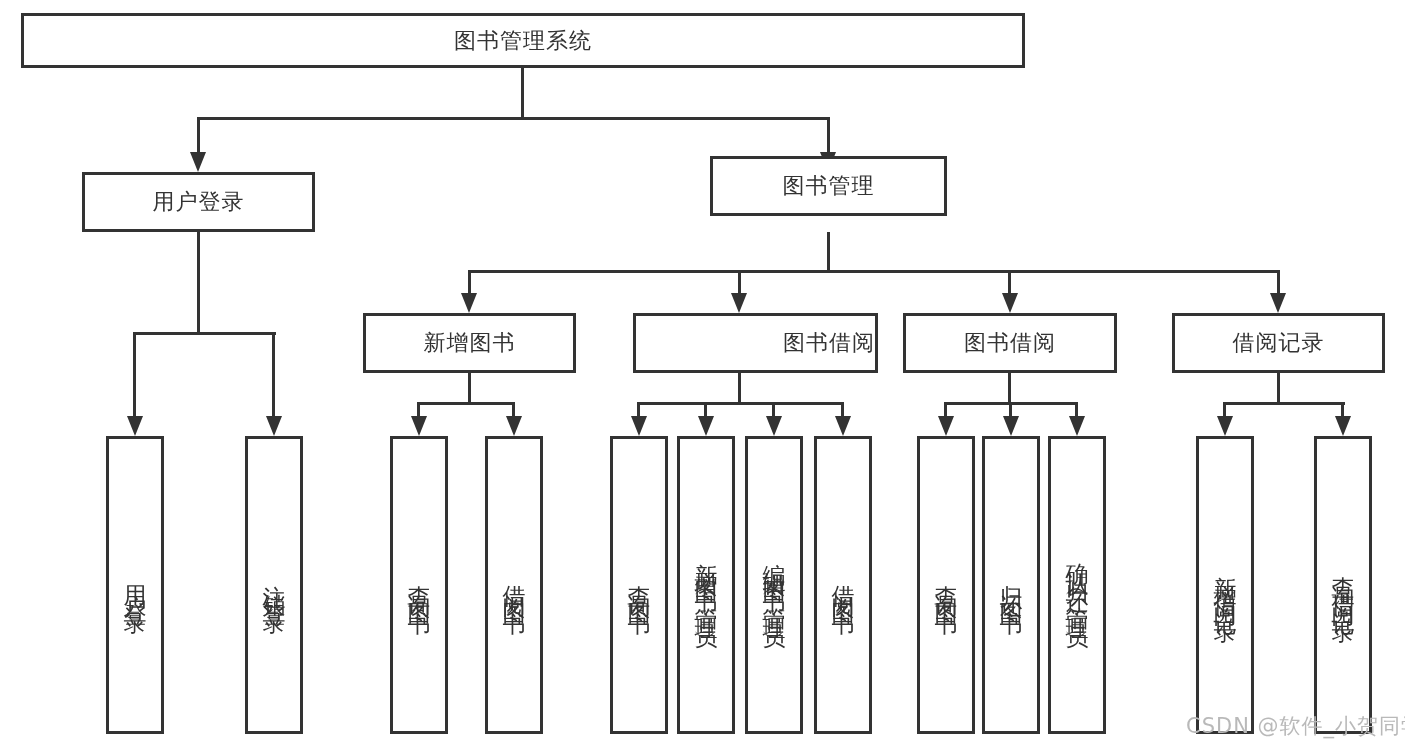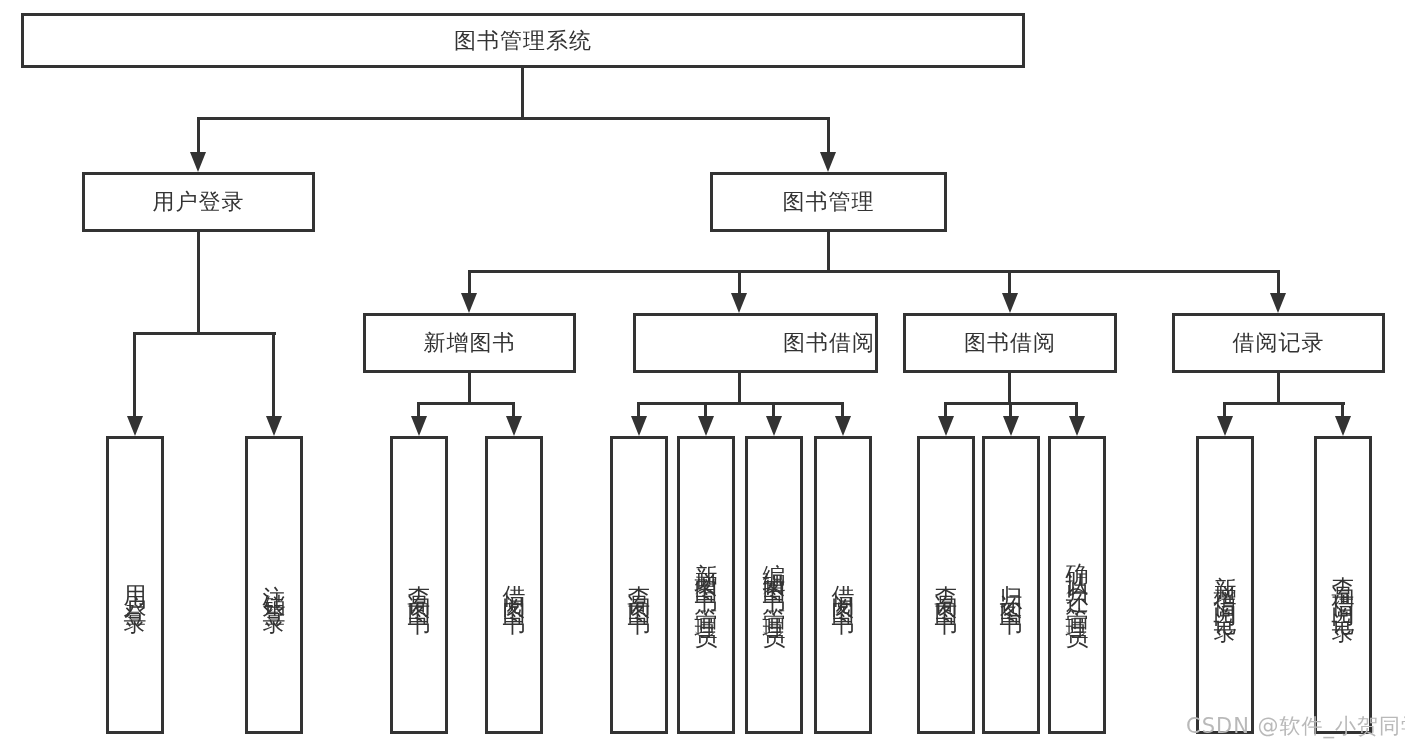--- a/index.html
+++ b/index.html
@@ -66,21 +66,21 @@
   <div class="vline" style="left:521px;top:68px;height:49px;"></div>
   <div class="hline" style="left:197px;top:117px;width:633px;"></div>
   <div class="vline" style="left:197px;top:117px;height:38px;"></div>
   <div class="arrow" style="left:190px;top:152px;"></div>
   <div class="vline" style="left:827px;top:117px;height:38px;"></div>
   <div class="arrow" style="left:820px;top:152px;"></div>
 
   <div class="box" style="left:82px;top:172px;width:233px;height:60px;">
     <span>用户登录</span>
   </div>
-  <div class="box" style="left:710px;top:172px;width:237px;height:60px;">
+  <div class="box" style="left:710px;top:156px;width:237px;height:60px;">
     <span>图书管理</span>
   </div>
 
   <div class="vline" style="left:197px;top:232px;height:103px;"></div>
   <div class="hline" style="left:133px;top:332px;width:143px;"></div>
   <div class="vline" style="left:133px;top:332px;height:86px;"></div>
   <div class="arrow" style="left:127px;top:416px;"></div>
   <div class="vline" style="left:272px;top:332px;height:86px;"></div>
   <div class="arrow" style="left:266px;top:416px;"></div>
 

